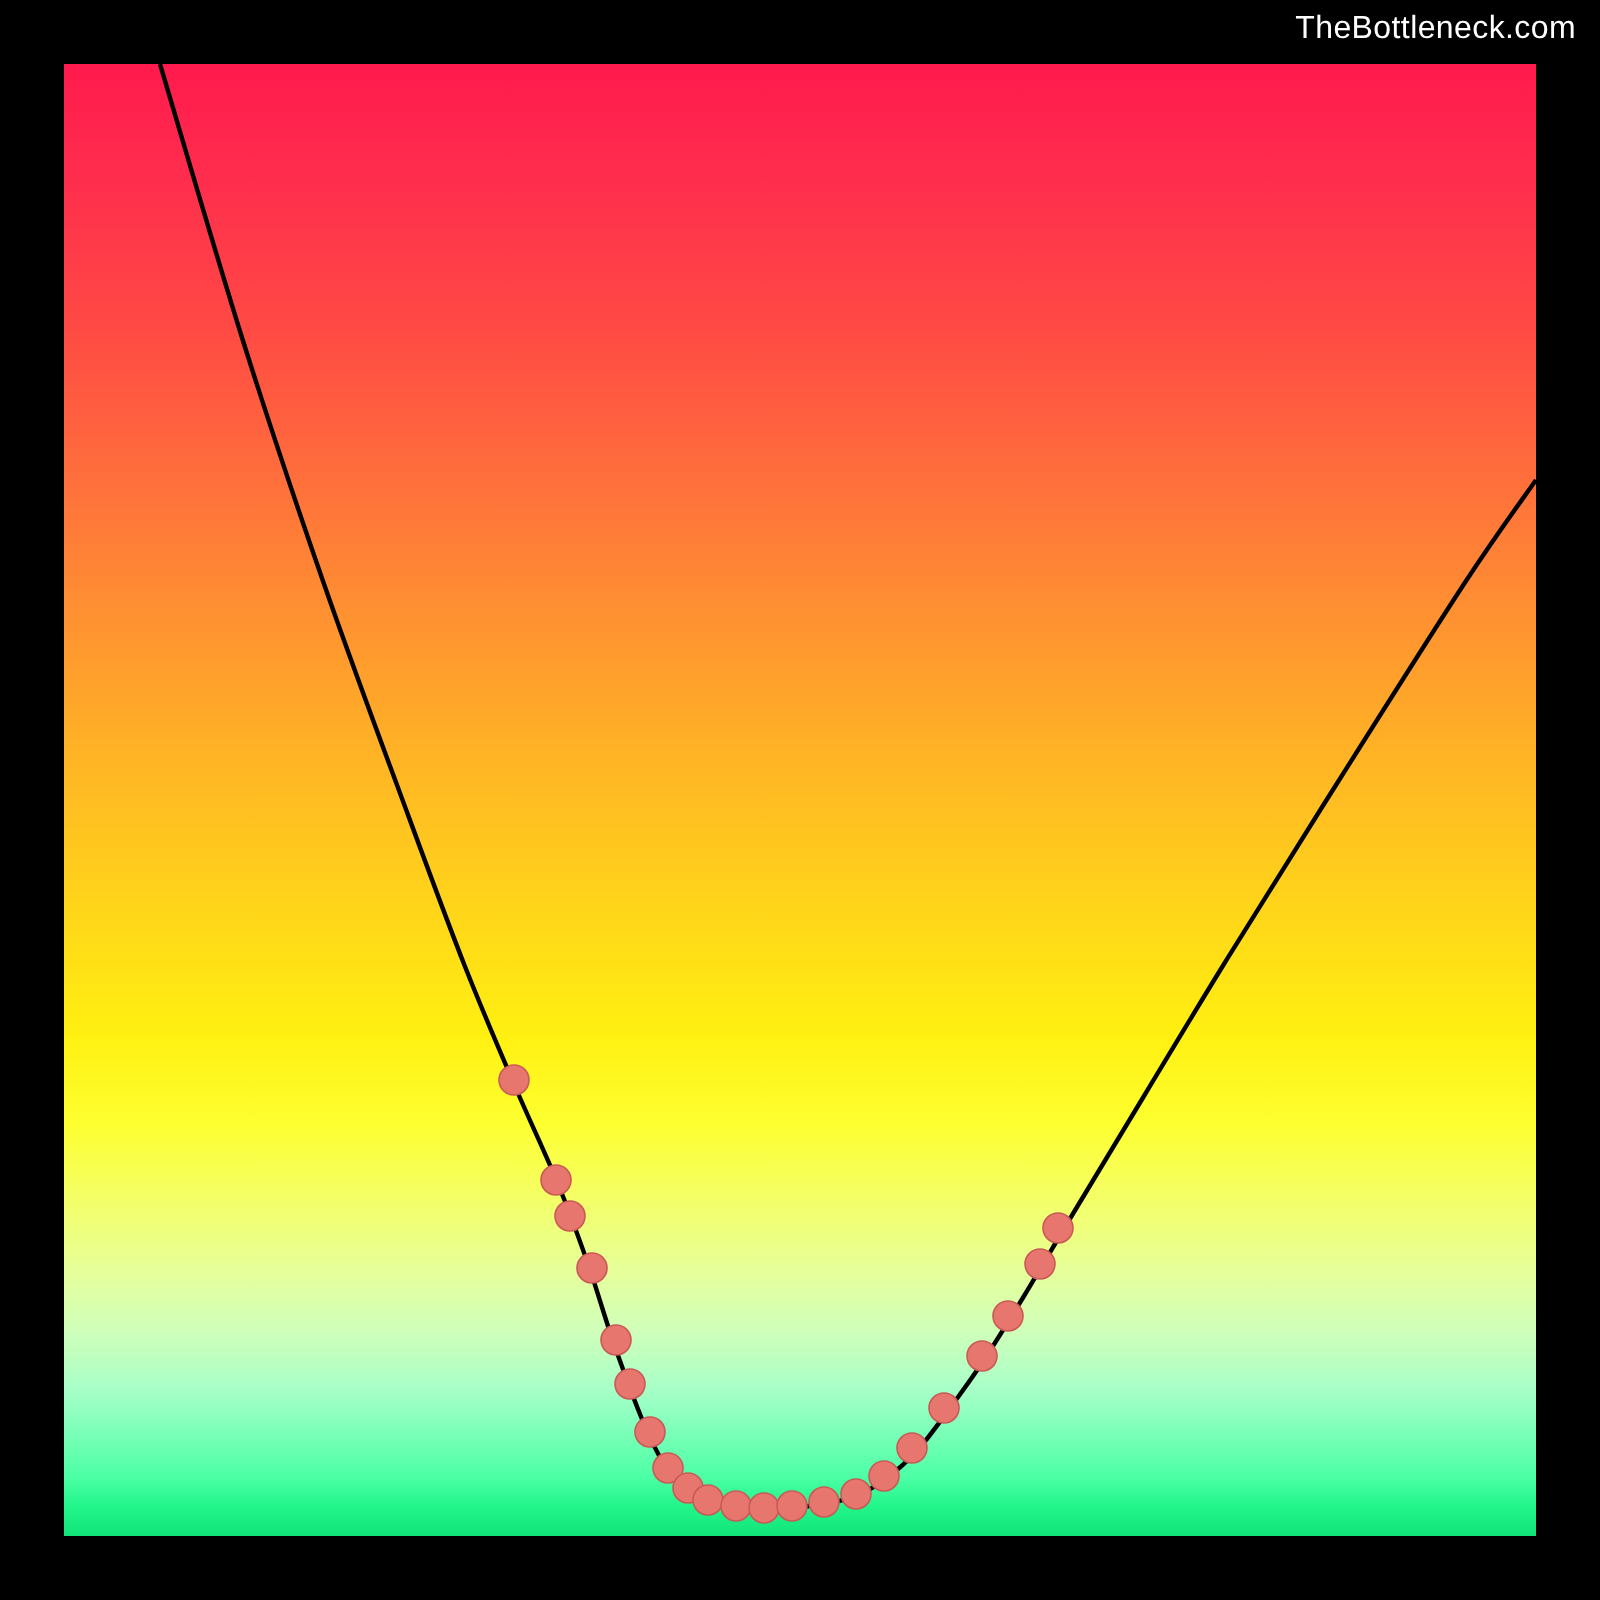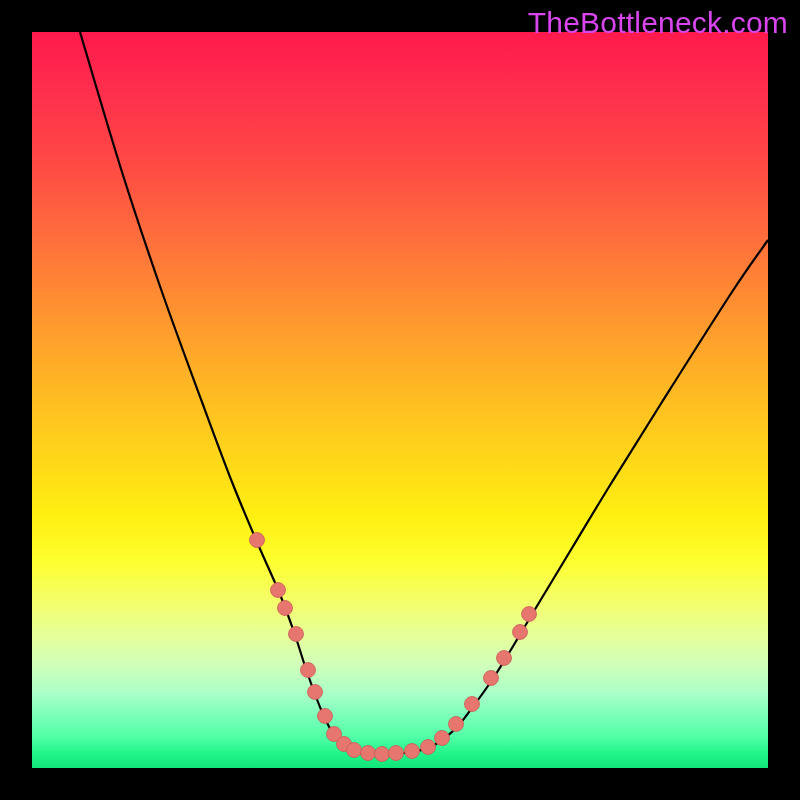--- a/index.html
+++ b/index.html
@@ -40,22 +40,22 @@
       #7affb8 93%,
       #4cffa5 96%,
       #22f58a 98%,
       #11e478 100%
     );
   }
   .watermark {
     position: absolute;
     top: 6px;
     right: 12px;
-    color: #d946ef;
-    font-size: 30px;
+    color: #ffffff;
+    font-size: 16px;
     font-weight: 500;
     letter-spacing: 0.2px;
     z-index: 10;
     user-select: none;
   }
   svg.curve {
     position: absolute;
     inset: 0;
     width: 736px;
     height: 736px;

